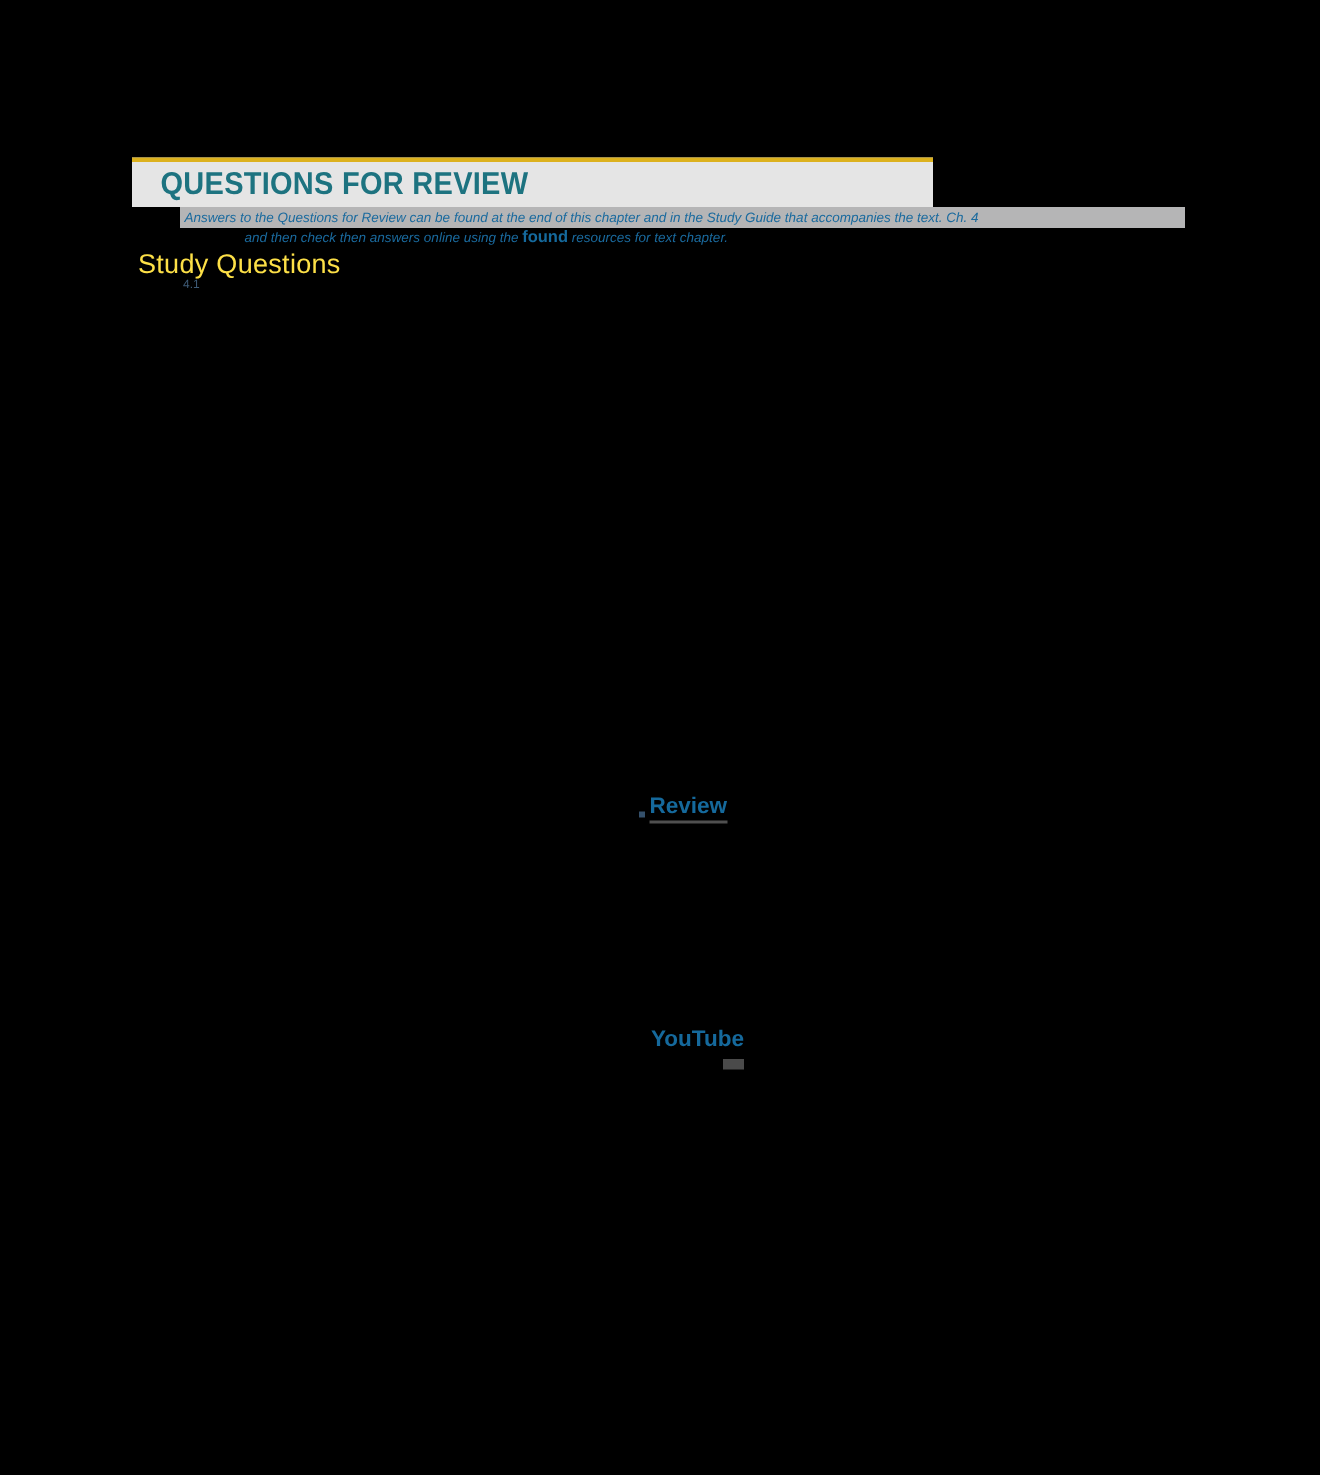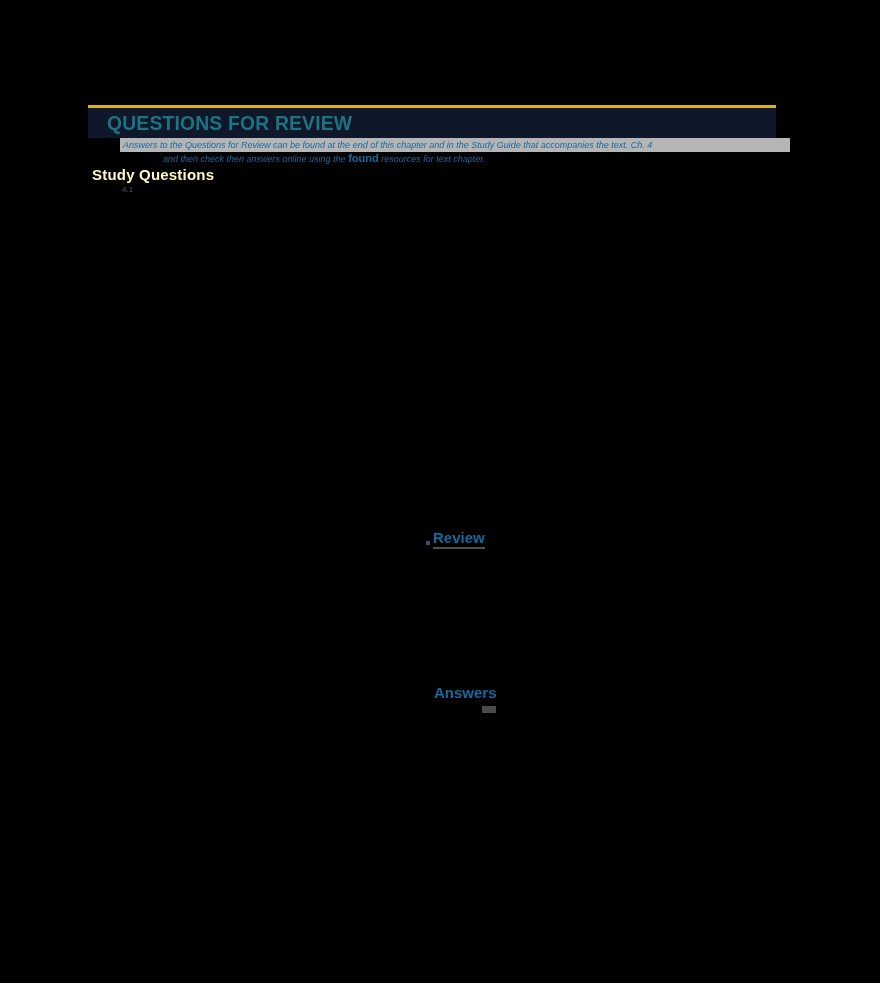--- a/index.html
+++ b/index.html
@@ -5,22 +5,22 @@
   html,body{margin:0;padding:0;background:#000;}
   .page{
     position:relative;
     width:880px;height:983px;
     background:#000000;
     overflow:hidden;
     font-family:"Liberation Sans","DejaVu Sans",sans-serif;
   }
   
   .banner{
-    position:absolute;left:88px;top:105px;width:688px;height:33px;
-    background:#0f172a;
+    position:absolute;left:88px;top:105px;width:534px;height:33px;
+    background:#e5e5e5;
     border-top:3px solid #dcb11e;
     box-sizing:border-box;
     display:flex;align-items:center;
   }
   .banner-title{
     margin-left:19px;
     font-size:21px;
     font-weight:bold;
     color:#1d7380;
     letter-spacing:0.2px;
@@ -55,23 +55,23 @@
   }
   .note-keyword{
     font-size:11px;
     font-weight:bold;
     font-style:normal;
     color:#15699c;
   }
   
   .study-heading{
     position:absolute;left:92px;top:166px;
-    font-size:15px;
-    font-weight:bold;
-    color:#fef9c3;
+    font-size:18px;
+    font-weight:normal;
+    color:#fde047;
     letter-spacing:0.2px;
     white-space:nowrap;
   }
   .study-sub{
     position:absolute;left:122px;top:185px;
     font-size:8px;
     color:#3d5a75;
     white-space:nowrap;
   }
   
@@ -114,16 +114,16 @@
     <span class="note-keyword">found</span>
     <span>resources for text chapter.</span>
   </div>
 
   <div class="study-heading">Study Questions</div>
   <div class="study-sub">4.1</div>
 
   <span class="term1-bullet"></span>
   <a class="term1">Review</a>
 
-  <a class="term2">Answers</a>
+  <a class="term2">YouTube</a>
   <span class="term2-artifact"></span>
 
 </div>
 
 </body></html>

